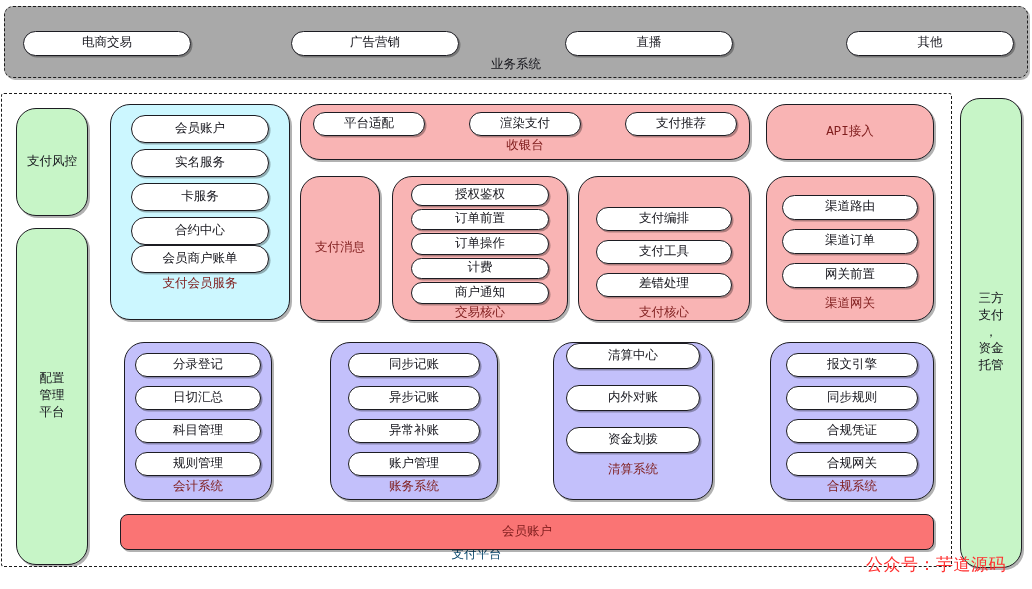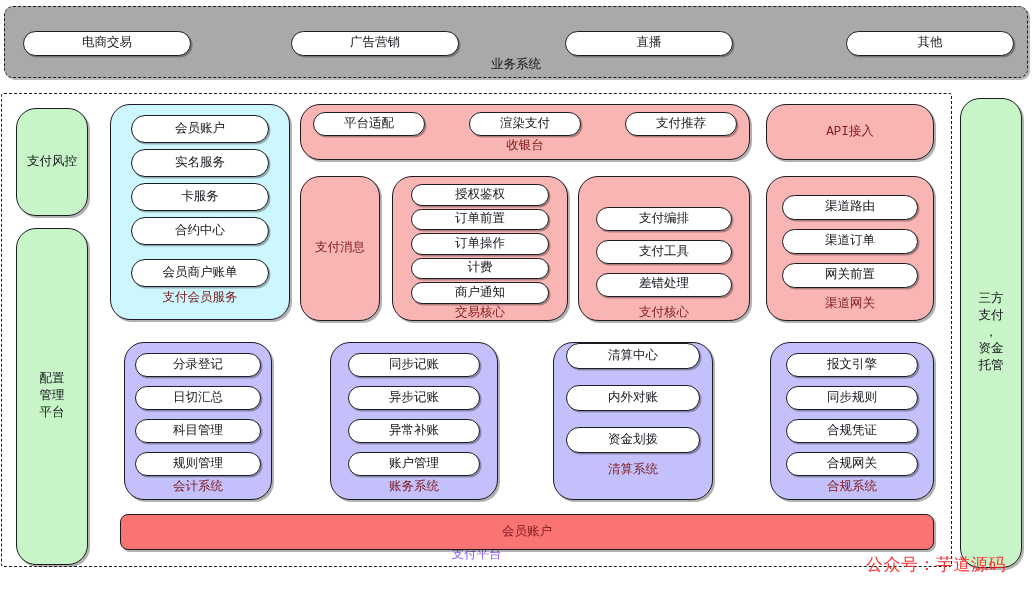--- a/index.html
+++ b/index.html
@@ -63,21 +63,21 @@
 
   
   #pay-frame{
     left:1px;top:93px;width:951px;height:474px;
     border:1.9px dashed #1b1b1b;
     border-radius:3px;
     background:transparent;
   }
   #pay-caption{
     left:1px;width:951px;top:546px;text-align:center;
-    font-size:12.5px;color:#8b5cf6;
+    font-size:12.5px;color:#0c4a6e;
   }
 
   
   .fill-green{background:#c7f5c7;}
   .fill-cyan{background:#ccf7ff;}
   .fill-pink{background:#f9b4b4;}
   .fill-purple{background:#c3c0fb;}
   .fill-red{background:#fa7474;}
 
   
@@ -127,21 +127,21 @@
   <div class="abs group fill-cyan" style="left:110px;top:104px;width:180px;height:216px;padding-top:10px;">
     <div class="pill" style="width:136px;height:26px;margin-bottom:6px;">
       <span>会员账户</span>
     </div>
     <div class="pill" style="width:136px;height:26px;margin-bottom:6px;">
       <span>实名服务</span>
     </div>
     <div class="pill" style="width:136px;height:26px;margin-bottom:6px;">
       <span>卡服务</span>
     </div>
-    <div class="pill" style="width:136px;height:26px;margin-bottom:14px;">
+    <div class="pill" style="width:136px;height:26px;margin-bottom:0;">
       <span>合约中心</span>
     </div>
     <div class="pill" style="width:136px;height:26px;margin-bottom:4px;">
       <span>会员商户账单</span>
     </div>
     <div class="group-title">支付会员服务</div>
   </div>
 
   <div class="abs group fill-pink" style="left:300px;top:104px;width:450px;height:56px;padding-top:7px;">
     <div style="display:flex;gap:44px;">

